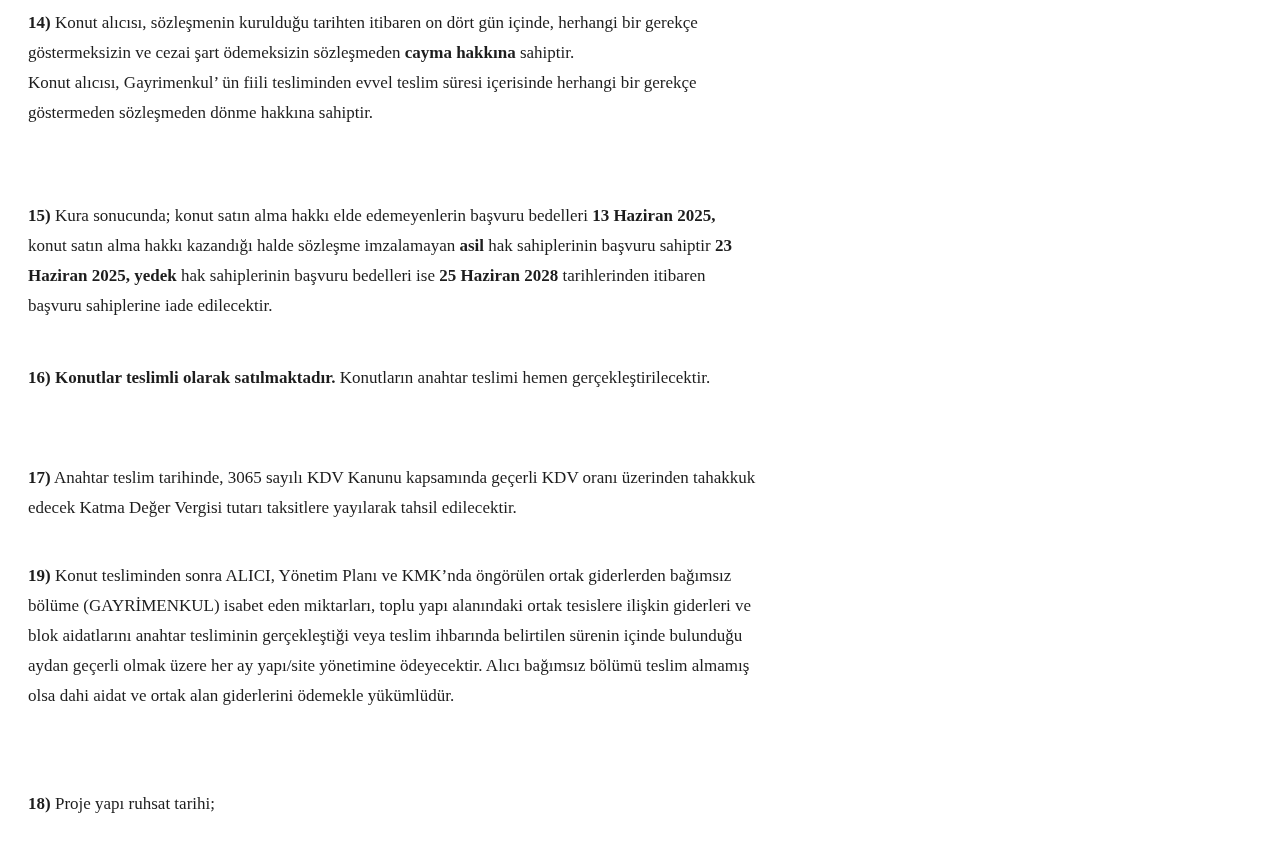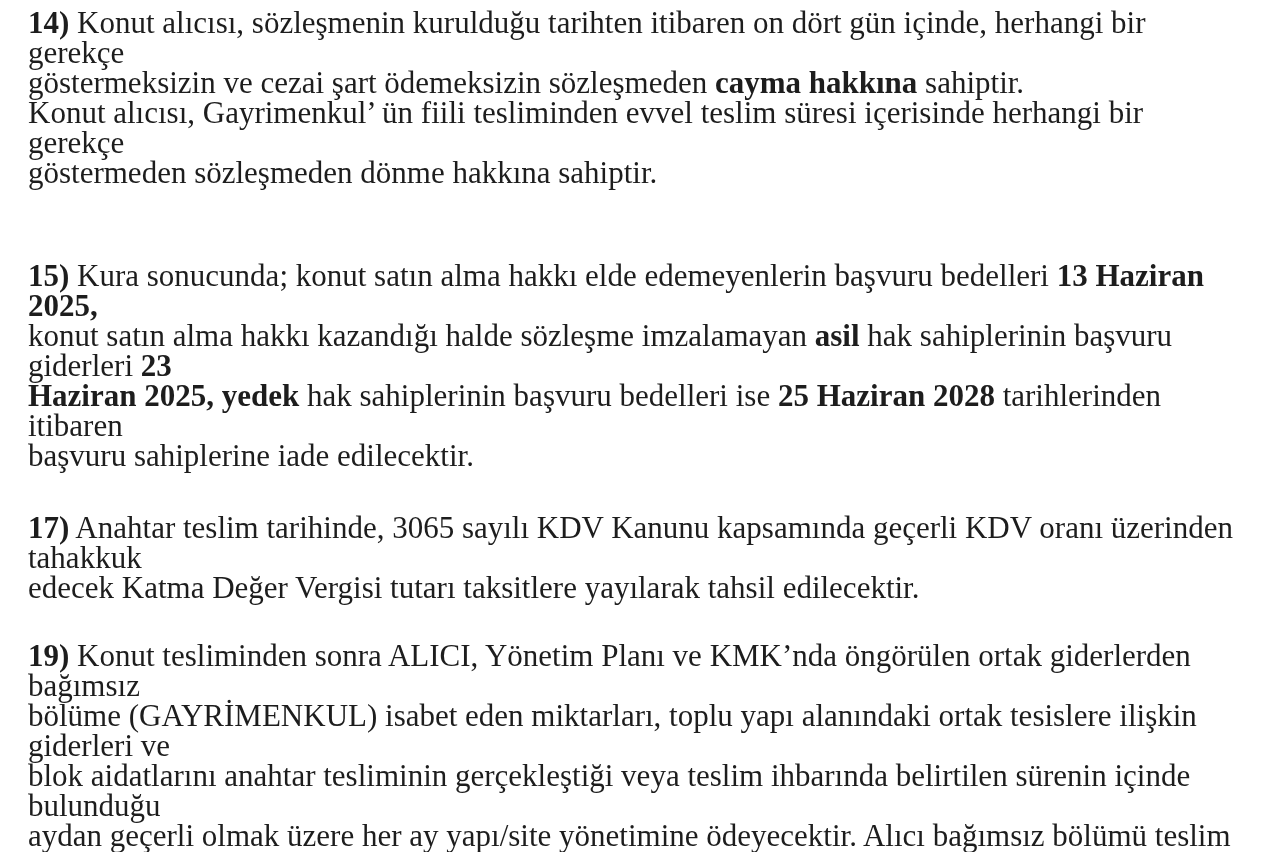--- a/index.html
+++ b/index.html
@@ -12,21 +12,21 @@
     height: 852px;
     overflow: hidden;
     font-family: "Liberation Serif", serif;
     color: #1d1d1d;
   }
   .page {
     box-sizing: border-box;
     width: 1280px;
     height: 852px;
     padding: 8px 34px 0 28px;
-    font-size: 31px;
+    font-size: 17px;
     line-height: 30px;
     filter: blur(0.3px);
   }
   .clause {
     margin: 0;
     white-space: pre-wrap;
   }
   .b { font-weight: bold; }
   .gap-14 { margin-bottom: 73px; }
   .gap-15 { margin-bottom: 42px; }
@@ -39,24 +39,25 @@
 <body>
 
 <div class="page">
 
   <p class="clause gap-14"><span class="b">14)</span><span> Konut alıcısı, sözleşmenin kurulduğu tarihten itibaren on dört gün içinde, herhangi bir gerekçe
 göstermeksizin ve cezai şart ödemeksizin sözleşmeden </span><span class="b">cayma hakkına</span><span> sahiptir.
 Konut alıcısı, Gayrimenkul’ ün fiili tesliminden evvel teslim süresi içerisinde herhangi bir gerekçe
 göstermeden sözleşmeden dönme hakkına sahiptir.</span></p>
 
   <p class="clause gap-15"><span class="b">15)</span><span> Kura sonucunda; konut satın alma hakkı elde edemeyenlerin başvuru bedelleri </span><span class="b">13 Haziran 2025,</span><span>
-konut satın alma hakkı kazandığı halde sözleşme imzalamayan </span><span class="b">asil</span><span> hak sahiplerinin başvuru giderleri </span><span class="b">23
+konut satın alma hakkı kazandığı halde sözleşme imzalamayan </span><span class="b">asil</span><span> hak sahiplerinin başvuru sahiptir </span><span class="b">23
 Haziran 2025, yedek</span><span> hak sahiplerinin başvuru bedelleri ise </span><span class="b">25 Haziran 2028</span><span> tarihlerinden itibaren
 başvuru sahiplerine iade edilecektir.</span></p>
 
+  <p class="clause gap-16"><span class="b">16) Konutlar teslimli olarak satılmaktadır.</span><span> Konutların anahtar teslimi hemen gerçekleştirilecektir.</span></p>
 
   <p class="clause gap-17"><span class="b">17)</span><span> Anahtar teslim tarihinde, 3065 sayılı KDV Kanunu kapsamında geçerli KDV oranı üzerinden tahakkuk
 edecek Katma Değer Vergisi tutarı taksitlere yayılarak tahsil edilecektir.</span></p>
 
   <p class="clause gap-18"><span class="b">19)</span><span> Konut tesliminden sonra ALICI, Yönetim Planı ve KMK’nda öngörülen ortak giderlerden bağımsız
 bölüme (GAYRİMENKUL) isabet eden miktarları, toplu yapı alanındaki ortak tesislere ilişkin giderleri ve
 blok aidatlarını anahtar tesliminin gerçekleştiği veya teslim ihbarında belirtilen sürenin içinde bulunduğu
 aydan geçerli olmak üzere her ay yapı/site yönetimine ödeyecektir. Alıcı bağımsız bölümü teslim almamış
 olsa dahi aidat ve ortak alan giderlerini ödemekle yükümlüdür.</span></p>
 

